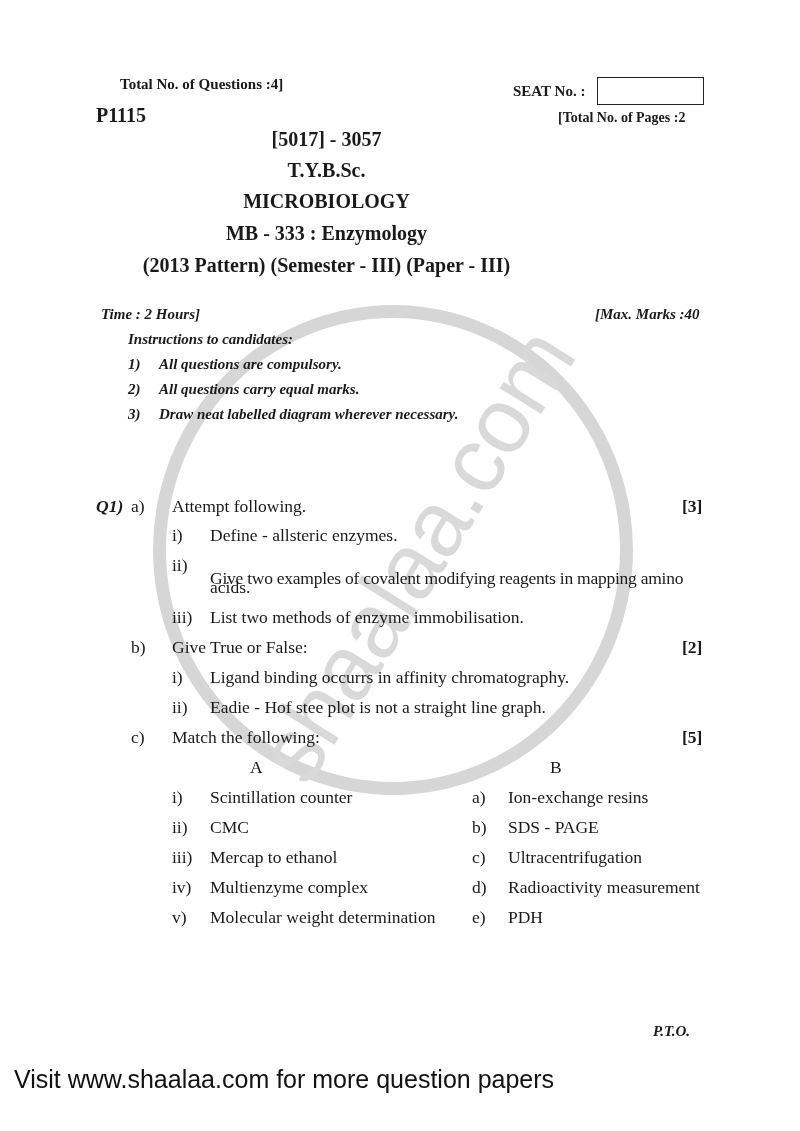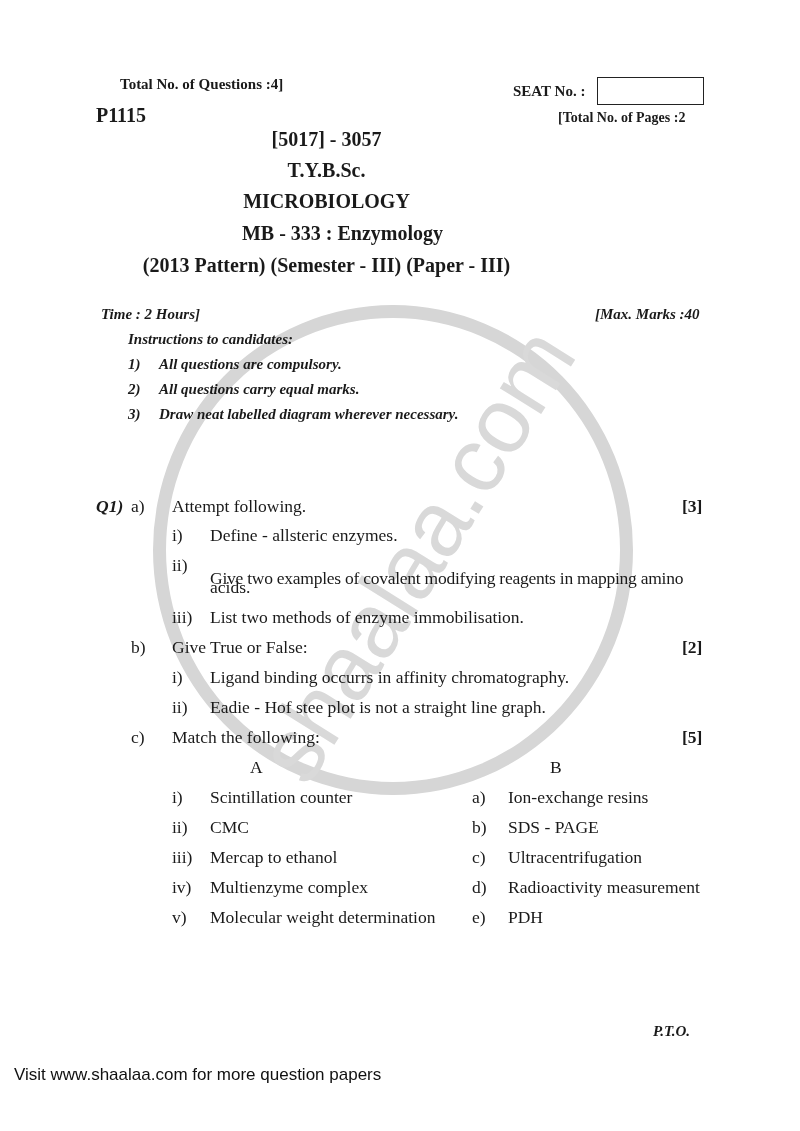--- a/index.html
+++ b/index.html
@@ -24,21 +24,21 @@
       font-size: 92px; color: #d9d9d9; transform: rotate(-58deg);
       transform-origin: 50% 50%; z-index: 0; letter-spacing: -1px;
     }
     .content { position: relative; z-index: 1; }
 
     .seat-box {
       position: absolute; left: 597px; top: 77px; width: 107px; height: 28px;
       border: 1.5px solid #222; box-sizing: border-box;
     }
     .footer {
-      font-family: "Liberation Sans", "DejaVu Sans", sans-serif; font-size: 17px; color: #111;
+      font-family: "Liberation Sans", "DejaVu Sans", sans-serif; font-size: 25px; color: #111;
     }
     .q { font-size: 17.5px; }
     .sm { font-size: 15px; }
   </style>
 </head>
 <body>
 
 <div class="wm-circle"></div>
 <div class="wm-text">shaalaa.com</div>
 
@@ -46,21 +46,21 @@
 
   <div class="abs b sm" style="left:96px; top:76px;margin-left:24px;">Total No. of Questions :4]</div>
   <div class="abs b" style="left:96px; top:104px; font-size:20px;">P1115</div>
   <div class="abs b sm" style="left:513px; top:83px;">SEAT No. :</div>
   <div class="seat-box"></div>
   <div class="abs b" style="left:558px; top:110px; font-size:14px;">[Total No. of Pages :2</div>
 
   <div class="abs b center" style="top:128px; font-size:20px;">[5017] - 3057</div>
   <div class="abs b center" style="top:159px; font-size:20px;">T.Y.B.Sc.</div>
   <div class="abs b center" style="top:190px; font-size:20px;">MICROBIOLOGY</div>
-  <div class="abs b center" style="top:222px; font-size:20px;margin-left:16px;">MB - 333 : Enzymology</div>
+  <div class="abs b center" style="top:222px; font-size:20px;">MB - 333 : Enzymology</div>
   <div class="abs b center" style="top:254px; font-size:20px;">(2013 Pattern) (Semester - III) (Paper - III)</div>
 
   <div class="abs b i sm" style="left:101px; top:306px;">Time : 2 Hours]</div>
   <div class="abs b i sm" style="left:595px; top:306px;">[Max. Marks :40</div>
   <div class="abs b i sm" style="left:96px; top:331px;margin-left:32px;">Instructions to candidates:</div>
 
   <div class="abs b i sm" style="left:128px; top:356px;">1)</div>
   <div class="abs b i sm" style="left:159px; top:356px;">All questions are compulsory.</div>
   <div class="abs b i sm" style="left:128px; top:381px;">2)</div>
   <div class="abs b i sm" style="left:159px; top:381px;">All questions carry equal marks.</div>

